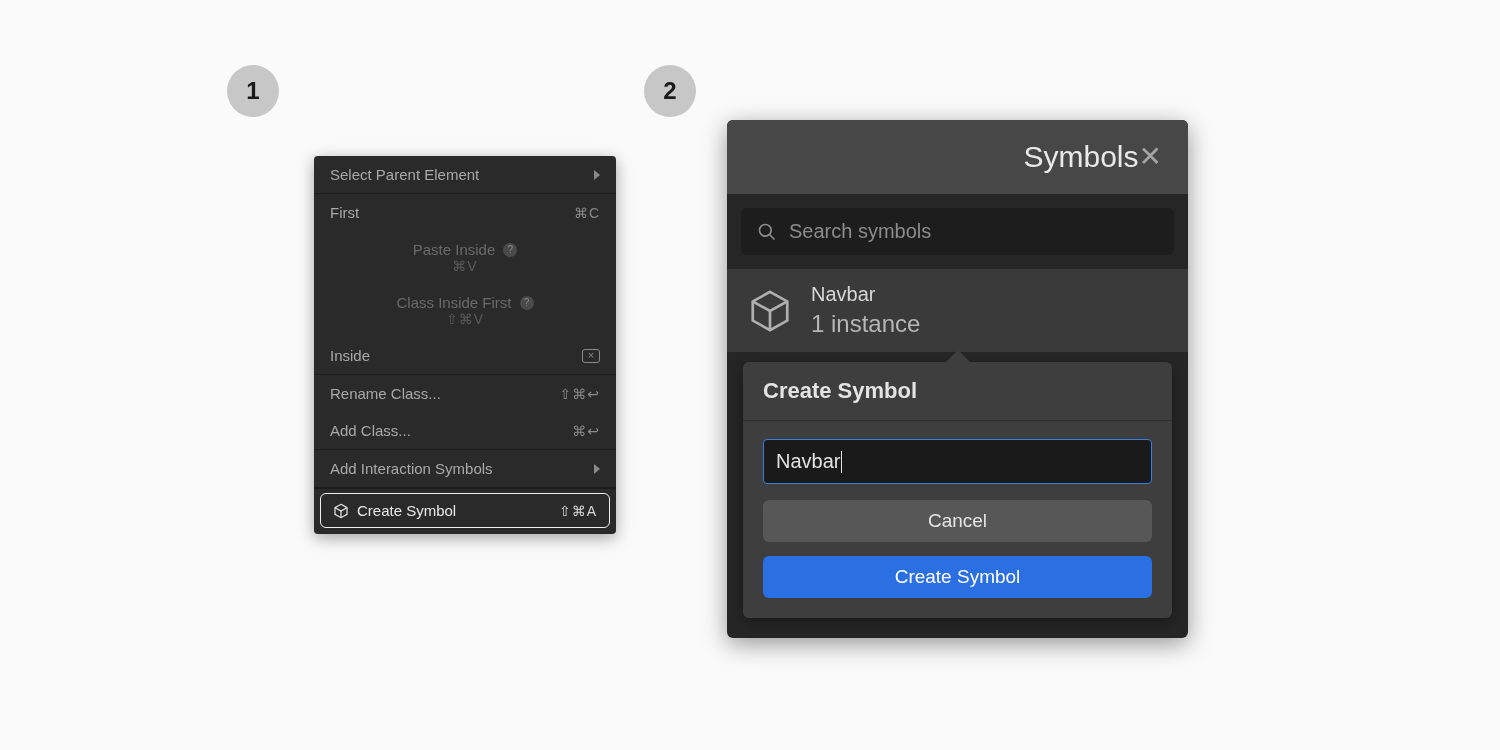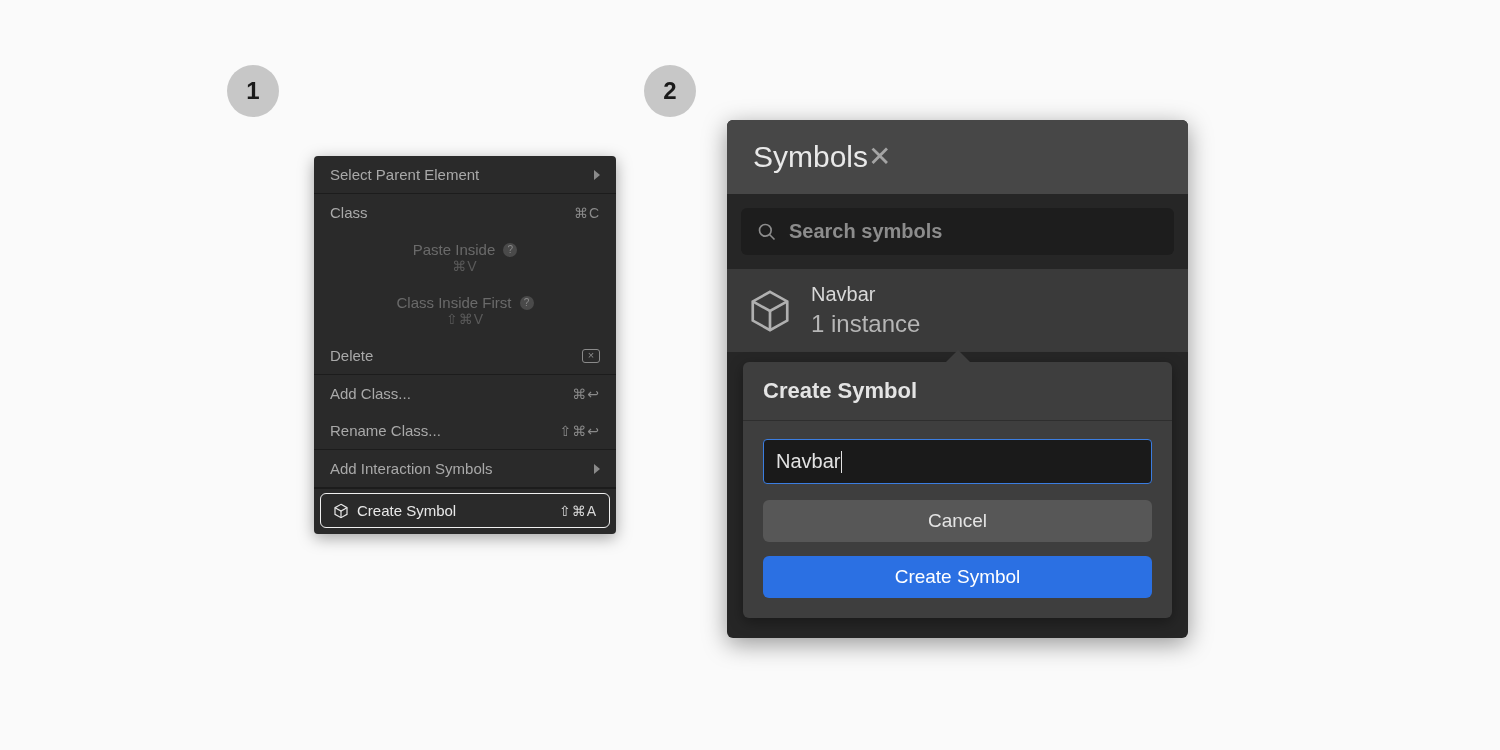--- a/index.html
+++ b/index.html
@@ -96,35 +96,35 @@
     width: 461px;
     background: #262626;
     border-radius: 6px;
     box-shadow: 0 6px 24px rgba(0,0,0,0.4);
     overflow: hidden;
   }
   .sp-header {
     background: #474747;
     display: flex;
     align-items: center;
-    justify-content: flex-start;
+    justify-content: flex-end;
     padding: 20px 26px;
   }
   .sp-title {
     color: #e9e9e9;
     font-size: 30px;
     font-weight: 400;
   }
   .sp-close {
     color: #a4a4a4;
     font-size: 28px;
     cursor: pointer;
     line-height: 1;
   }
-  .sp-searchwrap { padding: 14px 14px 14px 14px; font-weight: bold; }
+  .sp-searchwrap { padding: 14px 14px 14px 14px; }
   .sp-search {
     background: #1d1d1d;
     border-radius: 6px;
     display: flex;
     align-items: center;
     gap: 12px;
     padding: 12px 16px;
   }
   .sp-search-icon {
     width: 20px; height: 20px; flex:0 0 auto;
@@ -215,57 +215,57 @@
   <div class="ctx-item">
     <span class="label">
         <span>Select Parent Element</span>
       </span>
     <span class="ctx-chevron"></span>
   </div>
   <div class="ctx-sep"></div>
 
   <div class="ctx-item">
     <span class="label">
-        <span>Class</span>
+        <span>First</span>
       </span>
     <span class="shortcut">⌘C</span>
   </div>
   <div class="ctx-item disabled">
     <span class="label">
       <span>Paste Inside</span>
       <span class="ctx-help">?</span>
     </span>
     <span class="shortcut">⌘V</span>
   </div>
   <div class="ctx-item disabled">
     <span class="label">
       <span>Class Inside First</span>
       <span class="ctx-help">?</span>
     </span>
     <span class="shortcut">⇧⌘V</span>
   </div>
   <div class="ctx-item">
     <span class="label">
-        <span>Delete</span>
+        <span>Inside</span>
       </span>
     <span class="ctx-delicon"></span>
   </div>
   <div class="ctx-sep"></div>
 
   <div class="ctx-item">
     <span class="label">
+        <span>Rename Class...</span>
+      </span>
+    <span class="shortcut">⇧⌘↩</span>
+  </div>
+  <div class="ctx-item">
+    <span class="label">
         <span>Add Class...</span>
       </span>
     <span class="shortcut">⌘↩</span>
-  </div>
-  <div class="ctx-item">
-    <span class="label">
-        <span>Rename Class...</span>
-      </span>
-    <span class="shortcut">⇧⌘↩</span>
   </div>
   <div class="ctx-sep"></div>
 
   <div class="ctx-item">
     <span class="label">
         <span>Add Interaction Symbols</span>
       </span>
     <span class="ctx-chevron"></span>
   </div>
   <div class="ctx-sep"></div>

